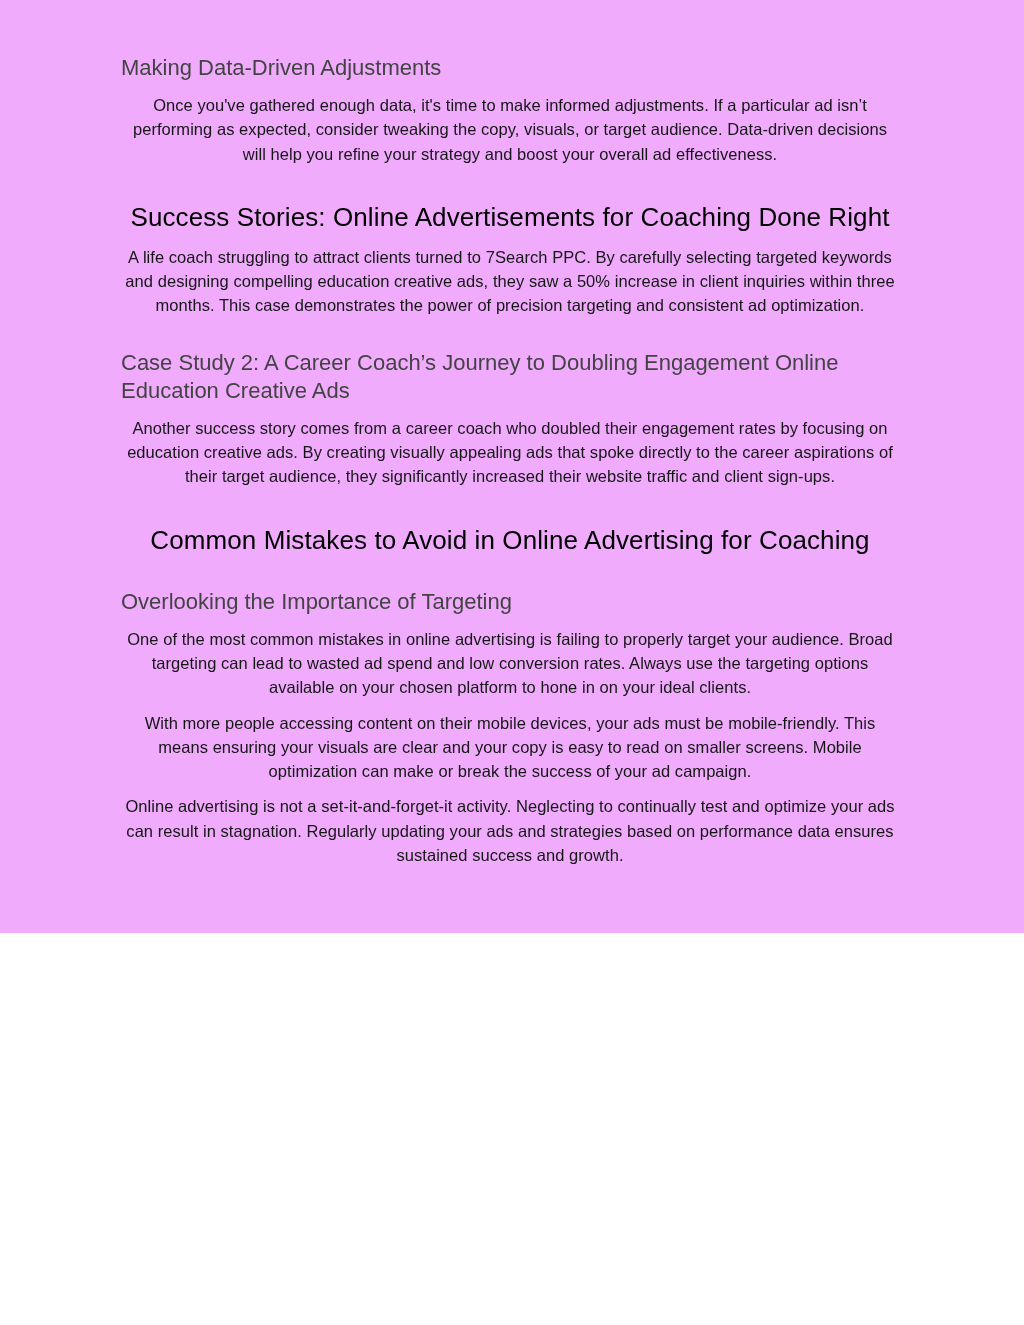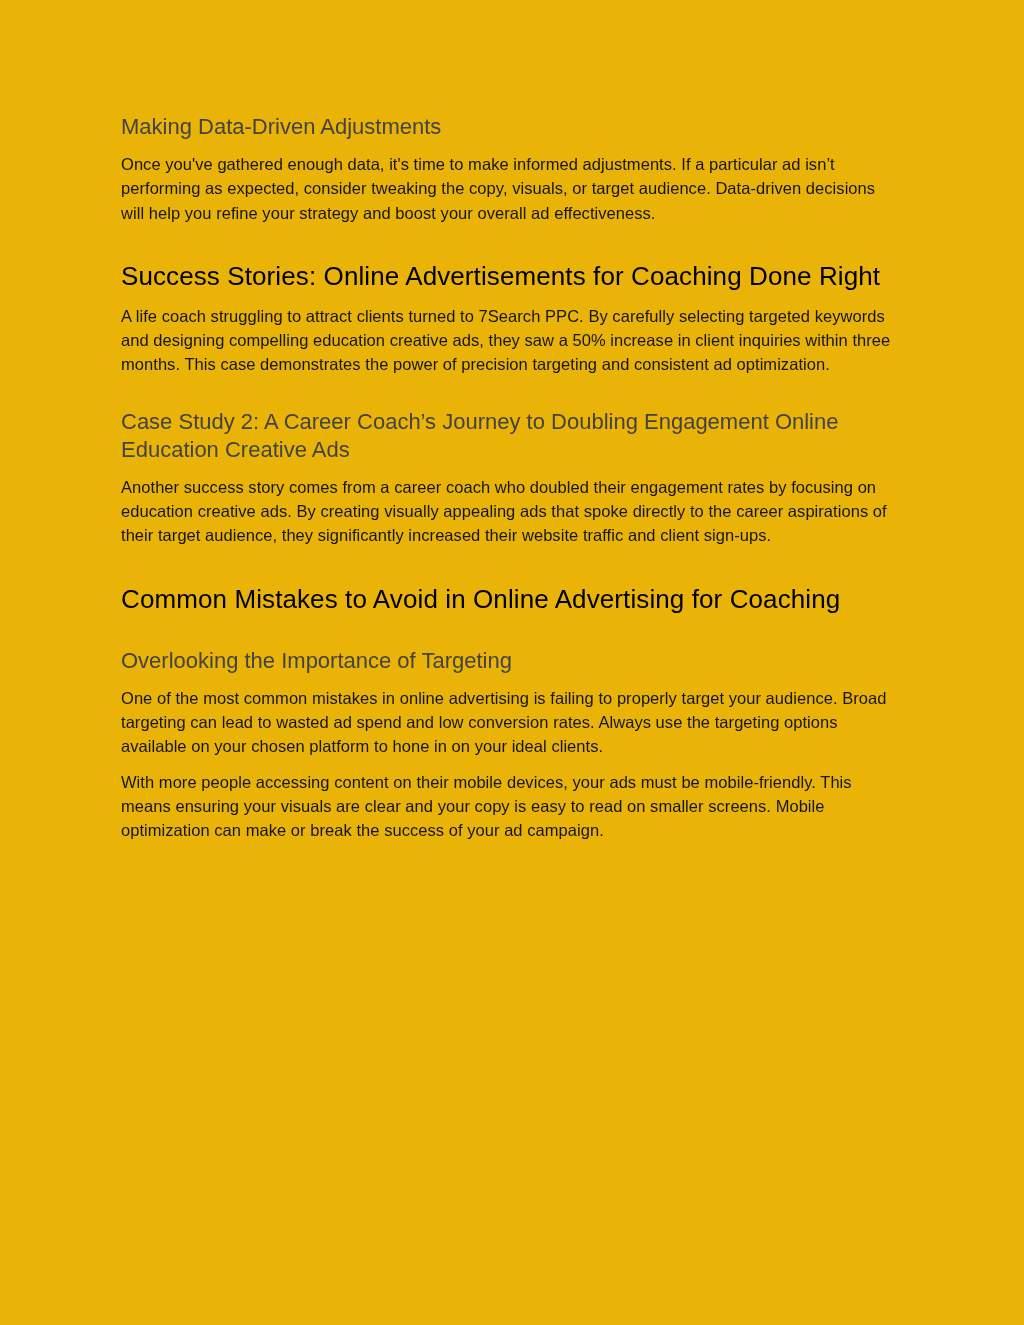--- a/index.html
+++ b/index.html
@@ -3,52 +3,54 @@
 <meta charset="utf-8">
 <style>
   html, body {
     margin: 0;
     padding: 0;
     background: #ffffff;
   }
   .page {
     position: relative;
     width: 1024px;
-    height: 1325px;
-    background: #eab308;
+    height: 933px;
+    background: #f0abfc;
     box-sizing: border-box;
-    padding: 113px 125px 0 121px;
+    padding: 54px 125px 0 121px;
     font-family: "Liberation Sans", sans-serif;
     overflow: hidden;
   }
   .doc h2 {
     font-size: 26px;
     font-weight: 400;
     color: #000000;
     line-height: 34px;
     margin: 34px 0 0 0;
     letter-spacing: 0.1px;
+    text-align: center;
   }
   .doc h3 {
     font-size: 22px;
     font-weight: 400;
     color: #434343;
     line-height: 28px;
     margin: 31px 0 0 0;
   }
   .doc h3.first {
     margin-top: 0;
   }
   .doc p {
     font-size: 16.5px;
     font-weight: 400;
     color: #161616;
     line-height: 24.3px;
     margin: 11px 0 0 0;
     letter-spacing: 0.05px;
+    text-align: center;
   }
 </style>
 </head>
 <body>
 
 <div class="page">
   <div class="doc">
 
     <h3 class="first">Making Data-Driven Adjustments</h3>
     <p>Once you've gathered enough data, it's time to make informed adjustments. If a particular ad isn’t performing as expected, consider tweaking the copy, visuals, or target audience. Data-driven decisions will help you refine your strategy and boost your overall ad effectiveness.</p>
@@ -60,15 +62,16 @@
     <h3>Case Study 2: A Career Coach’s Journey to Doubling Engagement Online Education Creative Ads</h3>
     <p>Another success story comes from a career coach who doubled their engagement rates by focusing on education creative ads. By creating visually appealing ads that spoke directly to the career aspirations of their target audience, they significantly increased their website traffic and client sign-ups.</p>
 
     <h2>Common Mistakes to Avoid in Online Advertising for Coaching</h2>
 
     <h3>Overlooking the Importance of Targeting</h3>
     <p>One of the most common mistakes in online advertising is failing to properly target your audience. Broad targeting can lead to wasted ad spend and low conversion rates. Always use the targeting options available on your chosen platform to hone in on your ideal clients.</p>
 
     <p>With more people accessing content on their mobile devices, your ads must be mobile-friendly. This means ensuring your visuals are clear and your copy is easy to read on smaller screens. Mobile optimization can make or break the success of your ad campaign.</p>
 
+    <p>Online advertising is not a set-it-and-forget-it activity. Neglecting to continually test and optimize your ads can result in stagnation. Regularly updating your ads and strategies based on performance data ensures sustained success and growth.</p>
 
   </div>
 </div>
 
 </body></html>

